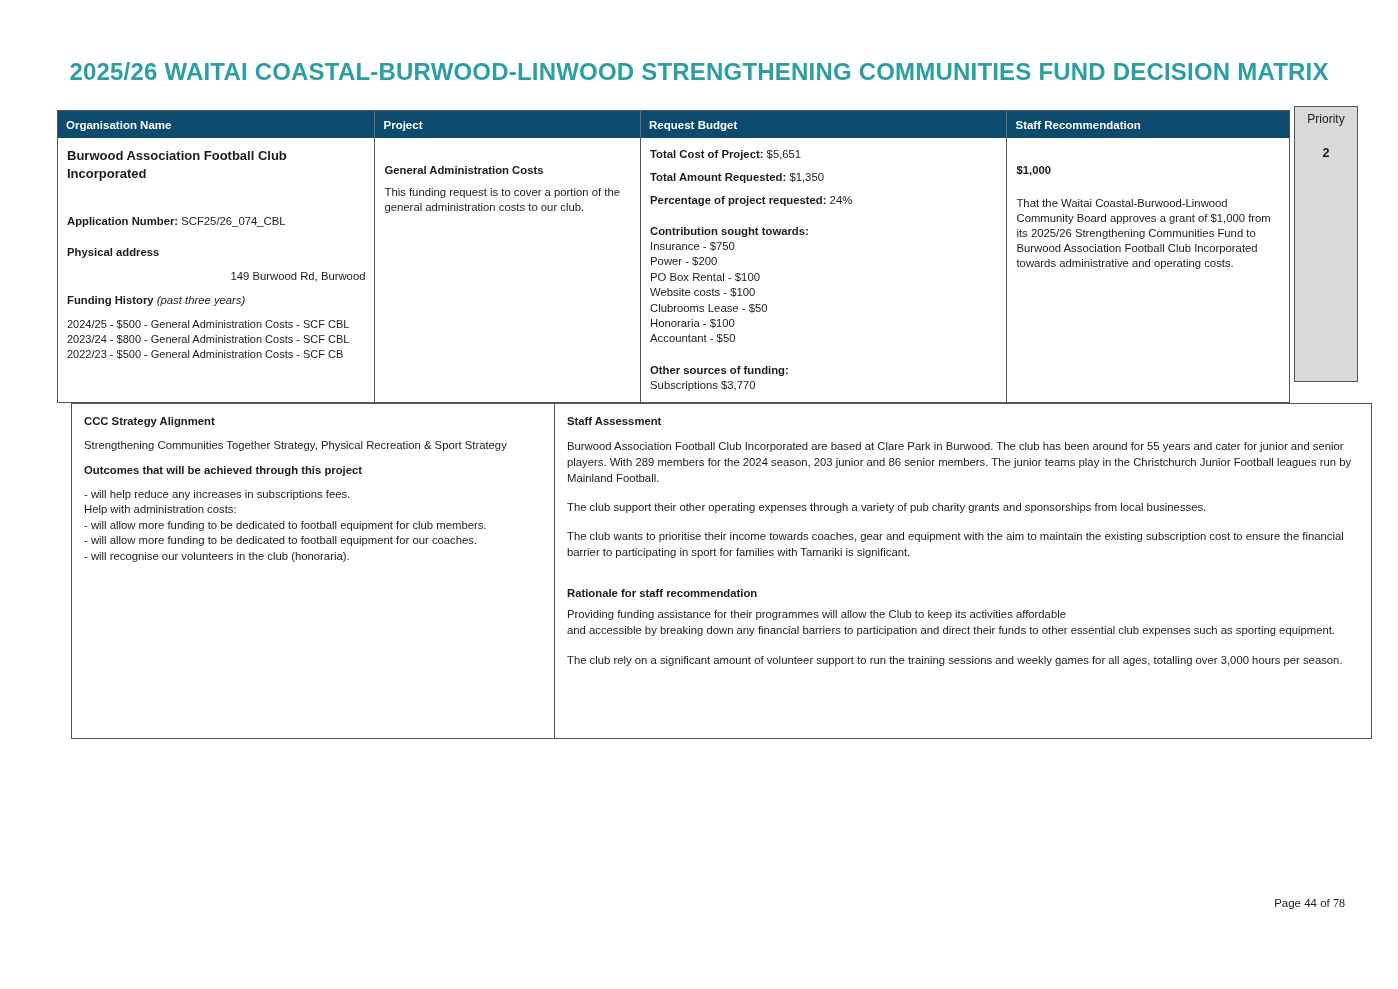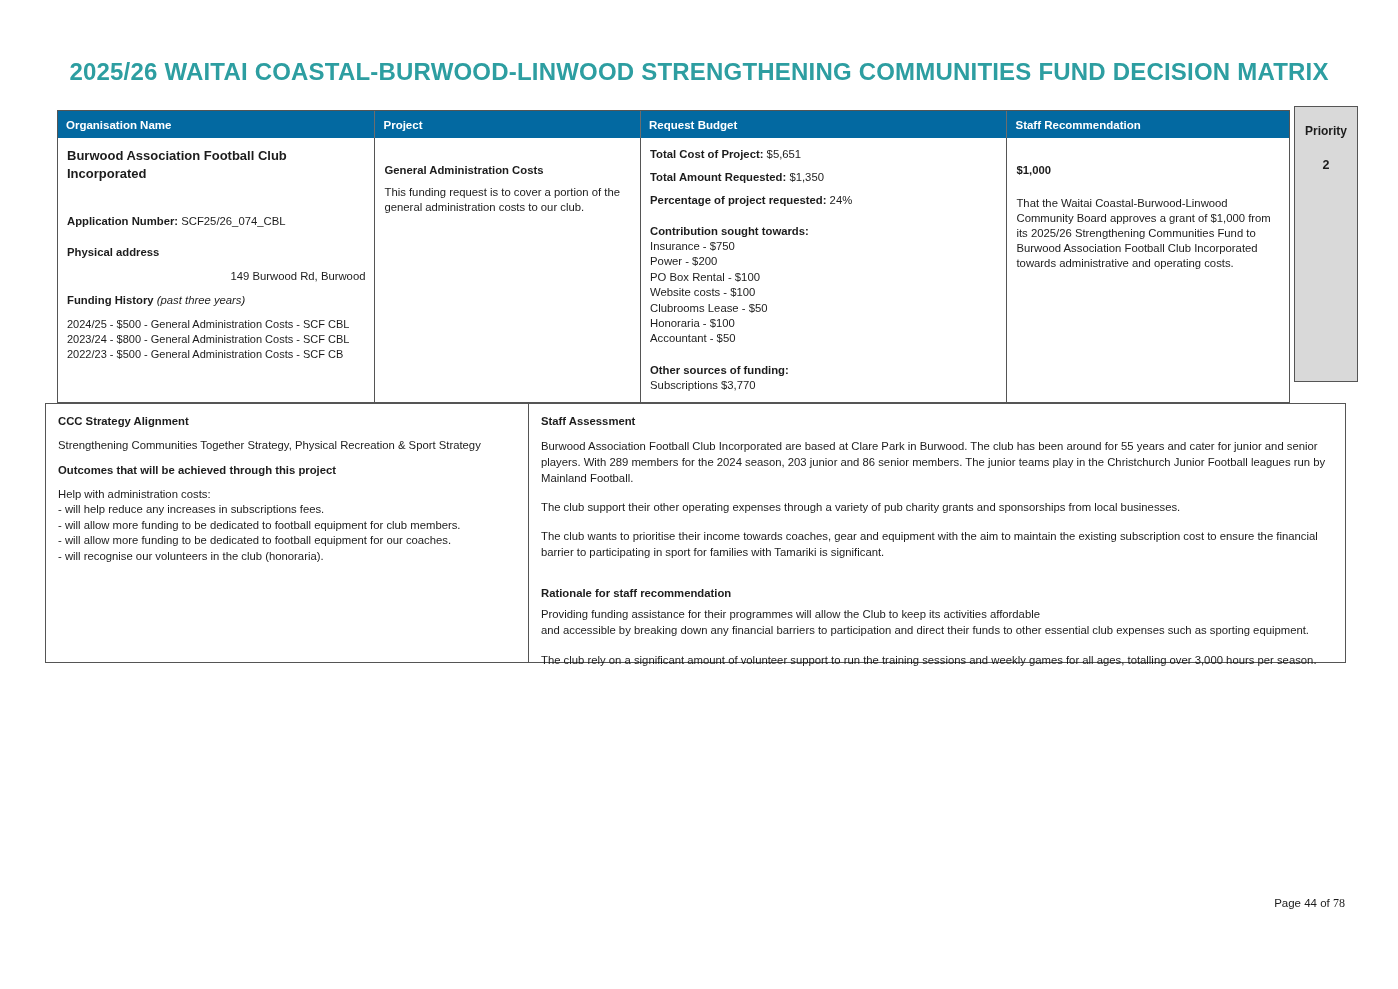--- a/index.html
+++ b/index.html
@@ -22,21 +22,21 @@
     font-weight: bold;
     letter-spacing: 0.2px;
   }
   
   .matrix {
     position: absolute;
     left: 57px; top: 110px;
     width: 1233px;
     border: 1px solid #555555;
   }
-  .matrix-header { display: flex; background: #0369a1; }
+  .matrix-header { display: flex; background: #0c4a6e; }
   .matrix-header .hcell {
     color: #ffffff; font-weight: bold; font-size: 11.5px;
     padding: 8px 8px 7px 8px;
     border-right: 1px solid #6d6d6d;
   }
   .matrix-header .hcell:last-child { border-right: none; }
   .matrix-body { display: flex; min-height: 242px; }
   .matrix-body .cell {
     font-size: 11.3px;
     line-height: 1.32;
@@ -63,27 +63,27 @@
   .rec-amount { margin-bottom: 18px; }
   
   .priority-box {
     position: absolute;
     left: 1294px; top: 106px;
     width: 64px; height: 276px;
     background: #d9d9d9;
     border: 1px solid #555555;
     text-align: center;
   }
-  .priority-title { font-weight: bold; font-size: 12px; padding-top: 17px; }
+  .priority-title { font-weight: normal; font-size: 12px; padding-top: 5px; }
   .priority-value { font-weight: bold; font-size: 12.5px; margin-top: 20px; }
   
   .lower {
     position: absolute;
-    left: 45px; top: 403px;
-    width: 1301px; height: 260px;
+    left: 71px; top: 403px;
+    width: 1301px; height: 336px;
     border: 1px solid #555555;
     display: flex;
   }
   .lower .lcell { font-size: 11.3px; line-height: 1.32; padding: 10px 12px; }
   .lower-left { width: 483px; border-right: 1px solid #555555; }
   .lower-right { flex: 1; }
   .sec-heading { font-weight: bold; margin-bottom: 9px; }
   .strategy-text { margin-bottom: 10px; }
   .outcome-line { line-height: 1.38; }
   .sa-para { margin-bottom: 13px; line-height: 1.42; }
@@ -175,22 +175,22 @@
     <div class="priority-title">Priority</div>
     <div class="priority-value">2</div>
   </div>
 
   <div class="lower">
 
     <div class="lcell lower-left">
       <div class="sec-heading">CCC Strategy Alignment</div>
       <div class="strategy-text">Strengthening Communities Together Strategy, Physical Recreation &amp; Sport Strategy</div>
       <div class="sec-heading">Outcomes that will be achieved through this project</div>
+      <div class="outcome-line">- will help reduce any increases in subscriptions fees.</div>
       <div class="outcome-line">Help with administration costs:</div>
-      <div class="outcome-line">- will help reduce any increases in subscriptions fees.</div>
       <div class="outcome-line">- will allow more funding to be dedicated to football equipment for club members.</div>
       <div class="outcome-line">- will allow more funding to be dedicated to football equipment for our coaches.</div>
       <div class="outcome-line">- will recognise our volunteers in the club (honoraria).</div>
     </div>
 
     <div class="lcell lower-right">
       <div class="sec-heading">Staff Assessment</div>
       <div class="sa-para">Burwood Association Football Club Incorporated are based at Clare Park in Burwood. The club has been around for 55 years and cater for junior and senior players.  With 289 members for the 2024 season, 203 junior and 86 senior members.  The junior teams play in the Christchurch Junior Football leagues run by Mainland Football.</div>
       <div class="sa-para">The club support their other operating expenses through a variety of pub charity grants and sponsorships from local businesses.</div>
       <div class="sa-para sa-para-gap">The club wants to prioritise their income towards coaches, gear and equipment with the aim to maintain the existing subscription cost to ensure the financial barrier to participating in sport for families with Tamariki is significant.</div>

